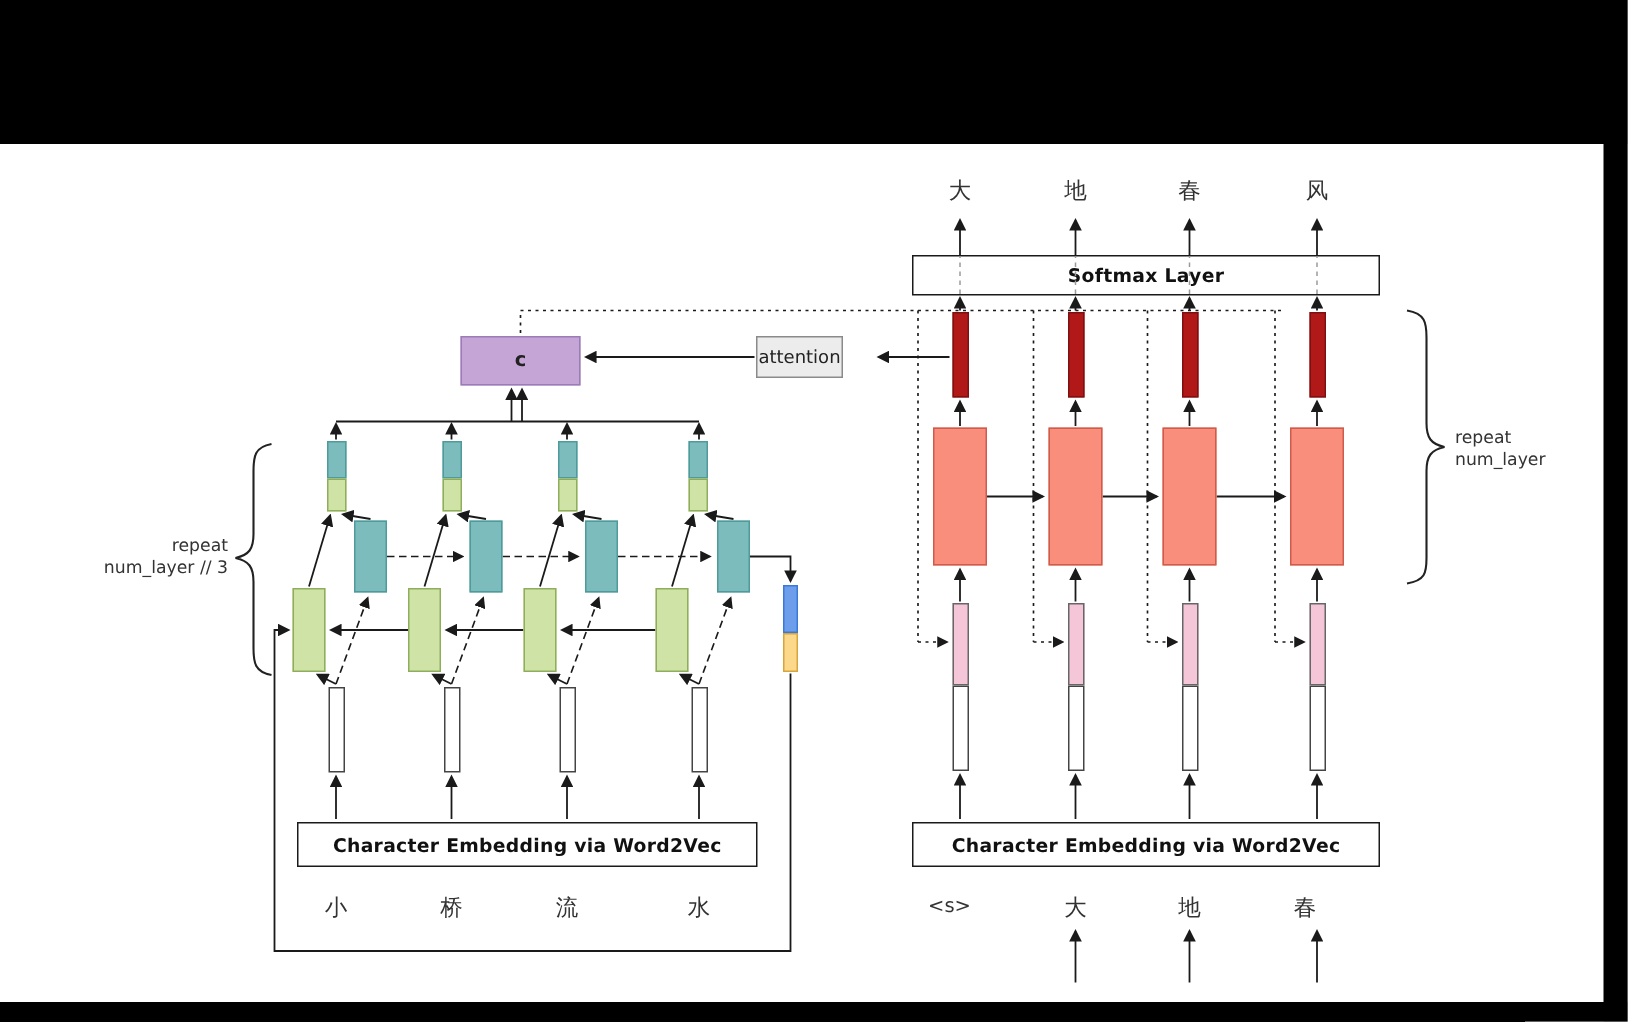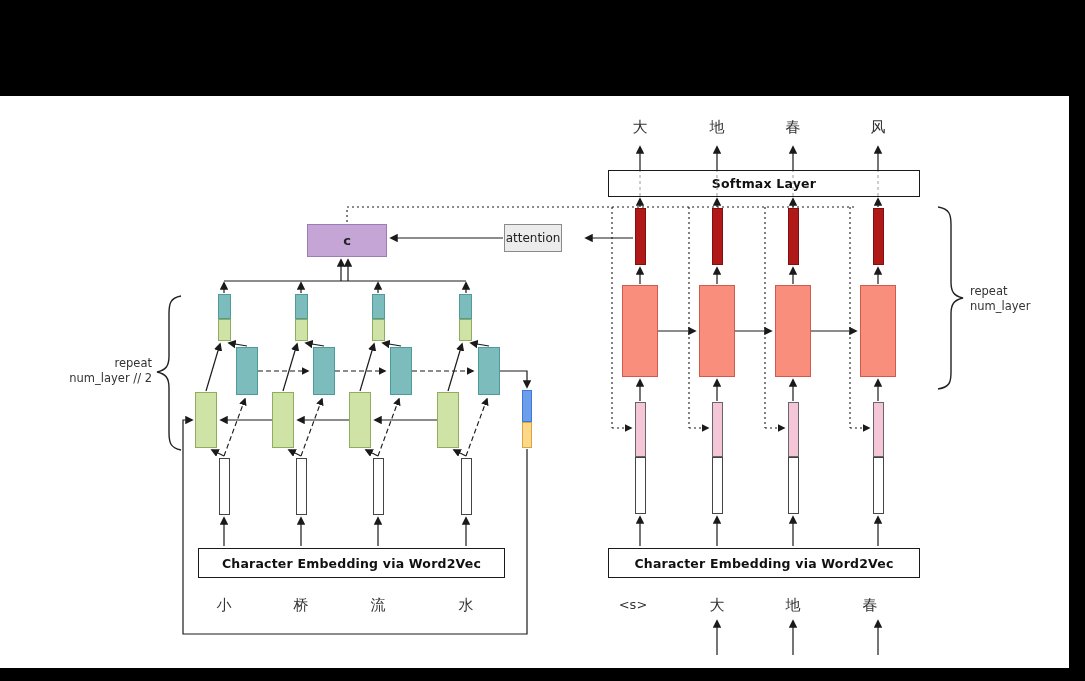--- a/index.html
+++ b/index.html
@@ -227,21 +227,21 @@
     <span>Character Embedding via Word2Vec</span>
   </div>
 
   <div class="char" style="left:224px;top:596px;">小</div>
   <div class="char" style="left:301px;top:596px;">桥</div>
   <div class="char" style="left:378px;top:596px;">流</div>
   <div class="char" style="left:466px;top:596px;">水</div>
 
   <div class="note" style="left:60px;top:356px;width:92px;text-align:right;">
     <div>repeat</div>
-    <div>num_layer // 2</div>
+    <div>num_layer // 3</div>
   </div>
 
   <svg class="over" width="1085" height="681" viewBox="0 0 1085 681">
     <g fill="none" stroke="#9a9a9a" stroke-width="1" stroke-dasharray="3,3">
       <path d="M640,196 V171"></path>
         <path d="M717,196 V171"></path>
         <path d="M793,196 V171"></path>
         <path d="M878,196 V171"></path>
     </g>
   </svg>

